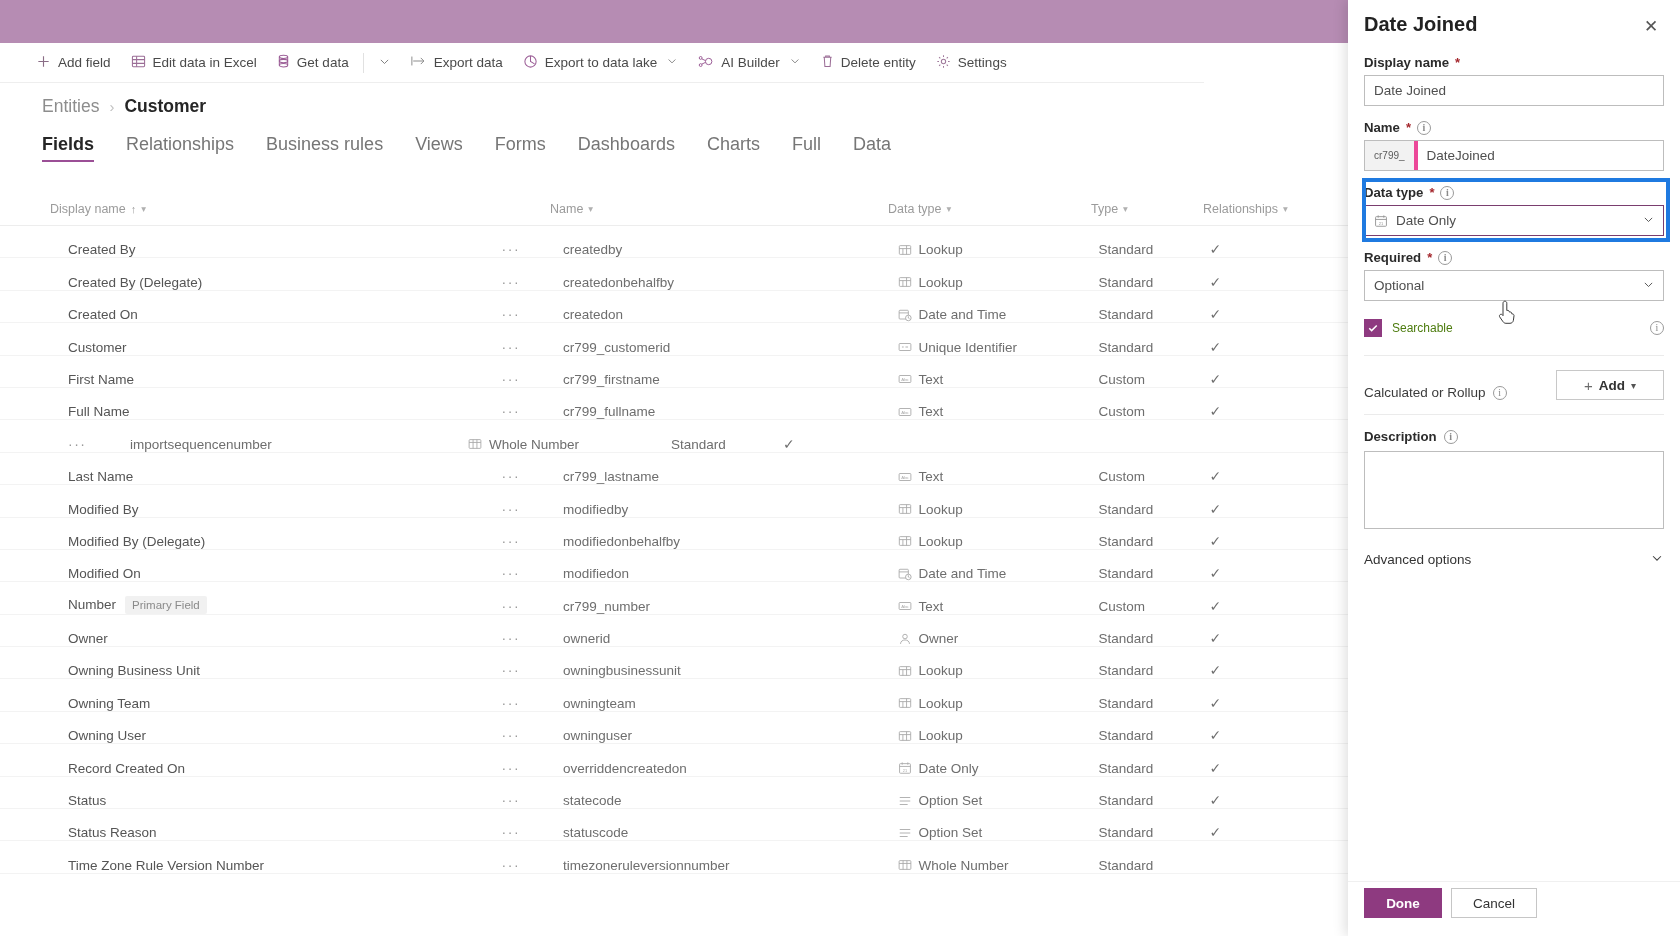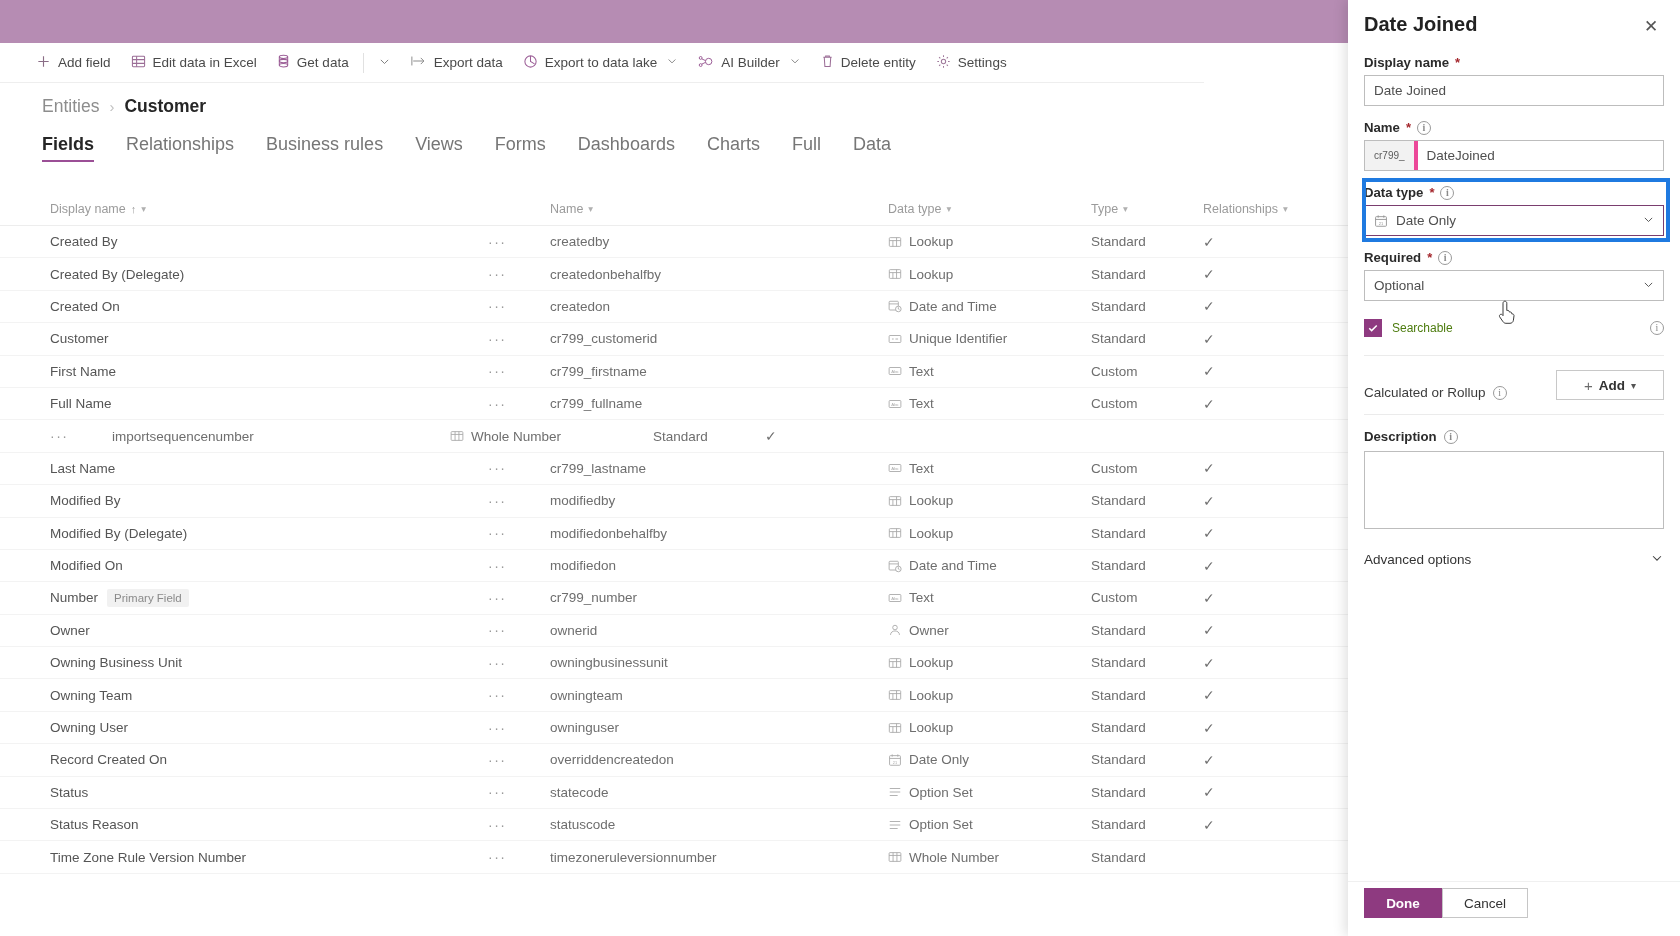--- a/index.html
+++ b/index.html
@@ -79,22 +79,22 @@
   .gh .sort { font-size: 11px; color:#9b9b9b; }
   .gh .cv { font-size: 9.5px; color:#b0b0b0; }
   .c-display { width: 438px; }
   .c-dots    { width: 62px; }
   .c-name    { width: 338px; }
   .c-dtype   { width: 203px; }
   .c-type    { width: 112px; }
   .c-cust    { width: 140px; }
 
   .row {
-    display:flex; align-items:center; height: 32.4px;
-    padding-left: 50px; border-bottom: 1px solid #f3f3f3;
+    display:flex; align-items:flex-end; height: 32.4px;
+    padding-left: 68px; border-bottom: 1px solid #f3f3f3;
     cursor:default;
   }
   .cell { font-size: 13.5px; color:#555555; display:flex; align-items:center; }
   .cell.name, .cell.dtype, .cell.type { color:#6e6e6e; }
   .dots { color:#9a9a9a; font-size: 14px; letter-spacing: 1.5px; }
   .badge {
     margin-left: 9px; background:#f1f1f1; color:#8a8a8a;
     font-size: 11.5px; padding: 3px 7px; border-radius:2px;
   }
   .dtype-icon { margin-right:7px; display:inline-flex; opacity:.75; }
@@ -189,21 +189,21 @@
 
   .advanced {
     display:flex; align-items:center; justify-content:space-between;
     margin-top: 22px; padding-bottom: 10px; cursor:pointer;
   }
   .adv-label { font-size:13.5px; color:#333; }
   .adv-chev { color:#444; font-size:12px; }
 
   .panel-footer {
     position:absolute; bottom:0; left:0; width:100%;
-    padding: 6px 16px 18px 16px; display:flex; 
+    padding: 6px 16px 18px 16px; display:flex; gap:9px;
     border-top: 1px solid #f0f0f0; background:#fff;
   }
   .btn-done {
     background:#8e3a80; color:#fff; font-size:13.5px; font-weight:600;
     min-width: 78px; height: 30px; display:flex; align-items:center;
     justify-content:center; cursor:pointer; border:1px solid #8e3a80;
   }
   .btn-cancel {
     background:#fff; color:#333; font-size:13.5px;
     min-width: 86px; height:30px; display:flex; align-items:center;

